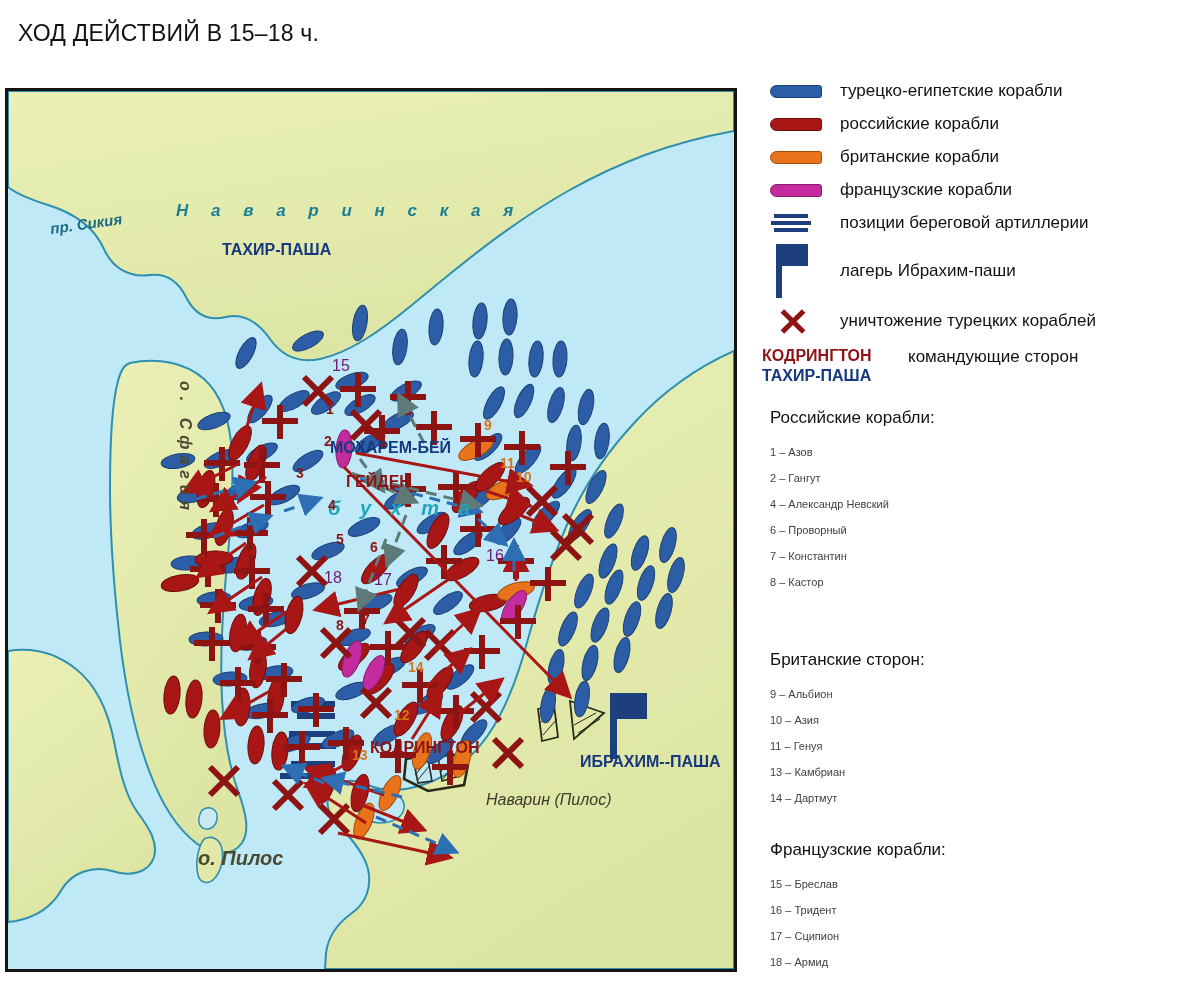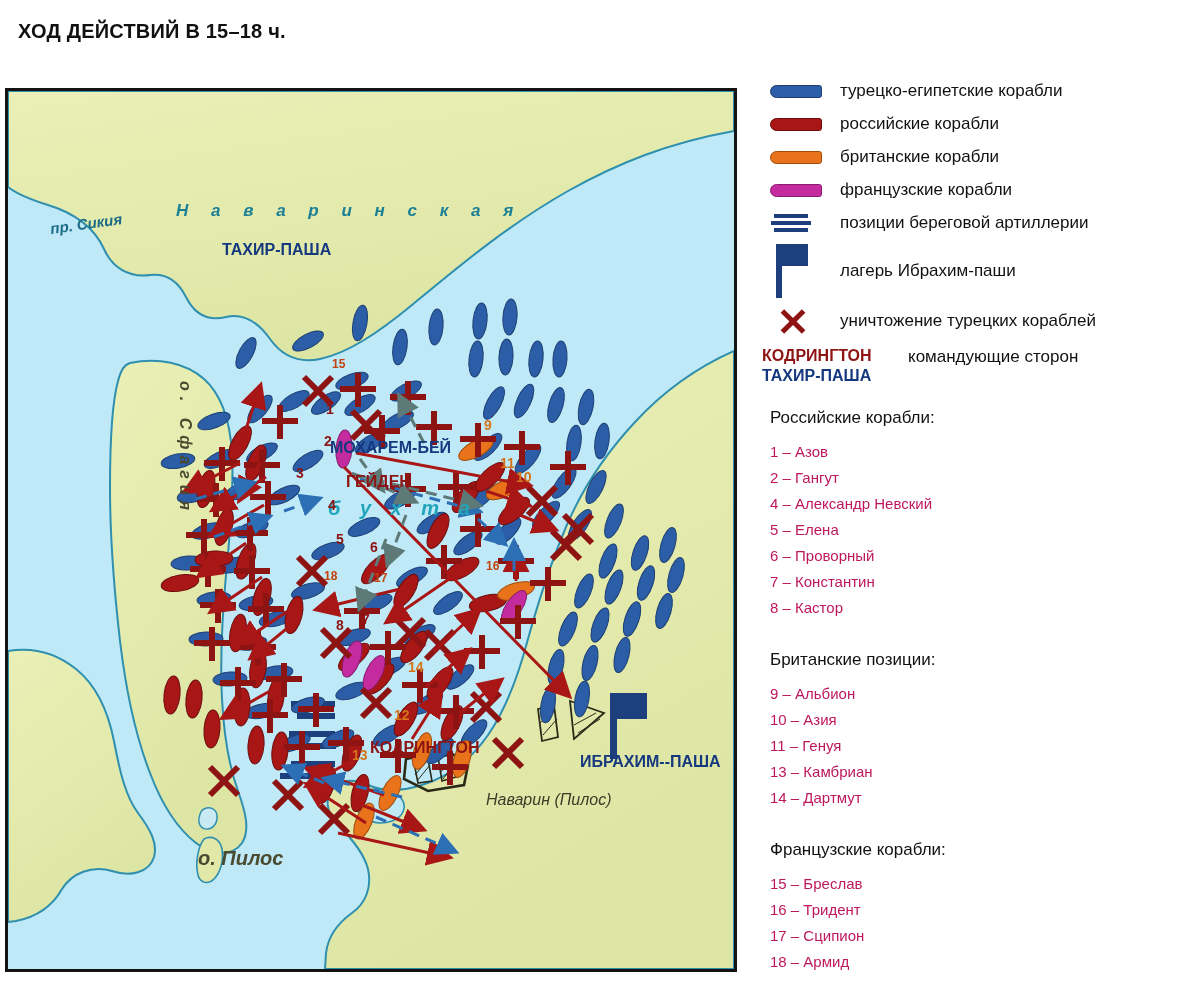--- a/index.html
+++ b/index.html
@@ -5,21 +5,21 @@
   html,body{margin:0;padding:0;background:#fff;}
   body{
     width:1200px;height:983px;position:relative;overflow:hidden;
     font-family:"Liberation Sans","DejaVu Sans",sans-serif;
     color:#111;
   }
 
   
   #page-title{
     position:absolute;left:18px;top:20px;
-    font-size:20px;font-weight:bold;letter-spacing:.2px;
+    font-size:23px;font-weight:normal;letter-spacing:.2px;
     color:#111;white-space:nowrap;
   }
 
   
   #map-frame{
     position:absolute;left:5px;top:88px;width:726px;height:878px;
     border:3px solid #141414;
     background:#bfe9f7;
     overflow:hidden;
   }
@@ -41,21 +41,21 @@
   }
   .lbl-island-vert{
     font-style:italic;font-size:16px;color:#4a4a30;font-weight:600;
     writing-mode:vertical-rl;letter-spacing:6px;
   }
   .lbl-town{font-size:16px;color:#3c3c28;}
   .lbl-cmd-blue{font-size:16px;font-weight:bold;color:#15387f;}
   .lbl-cmd-red{font-size:16px;font-weight:bold;color:#8e1414;}
   .num-ru{font-size:14px;font-weight:bold;color:#8e1414;}
   .num-br{font-size:14px;font-weight:bold;color:#d4751b;}
-  .num-fr{font-size:12px;font-weight:bold;color:#c2410c;}
+  .num-fr{font-size:16px;font-weight:normal;color:#701a75;}
 
   
   #legend{
     position:absolute;left:762px;top:78px;width:432px;
   }
   .leg-row{
     display:flex;align-items:center;margin-bottom:7px;min-height:26px;
   }
   .leg-sym{width:78px;flex:0 0 78px;display:flex;align-items:center;justify-content:flex-start;}
   .leg-txt{font-size:17px;color:#111;line-height:1.15;}
@@ -94,21 +94,21 @@
   .cmd-red{font-size:16px;font-weight:bold;color:#8e1414;line-height:1.25;}
   .cmd-blue{font-size:16px;font-weight:bold;color:#15387f;line-height:1.25;}
   #cmd-desc{font-size:17px;color:#111;padding-left:14px;padding-top:1px;}
 
   
   .list-block{position:absolute;left:742px;width:430px;margin-left:28px;}
   #list-ru{top:408px;}
   #list-br{top:650px;}
   #list-fr{top:840px;}
   .list-head{font-size:17px;color:#111;margin-bottom:11px;}
-  .list-item{font-size:15px;color:#be185d;line-height:26px;white-space:nowrap;}
+  .list-item{font-size:11px;color:#404040;line-height:26px;white-space:nowrap;}
 </style>
 </head>
 <body>
 
 <div id="page-title">ХОД ДЕЙСТВИЙ В 15–18 ч.</div>
 
 <div id="map-frame">
 
   <svg id="map-svg" viewBox="0 0 726 878" preserveAspectRatio="none">
     <defs>
@@ -517,21 +517,21 @@
   <div class="map-label num-ru" style="left:362px;top:448px;">6</div>
   <div class="map-label num-ru" style="left:354px;top:520px;">7</div>
   <div class="map-label num-ru" style="left:328px;top:526px;">8</div>
   <div class="map-label num-br" style="left:476px;top:326px;">9</div>
   <div class="map-label num-br" style="left:508px;top:378px;">10</div>
   <div class="map-label num-br" style="left:492px;top:364px;">11</div>
   <div class="map-label num-br" style="left:386px;top:616px;">12</div>
   <div class="map-label num-br" style="left:344px;top:656px;">13</div>
   <div class="map-label num-br" style="left:400px;top:568px;">14</div>
   <div class="map-label num-fr" style="left:324px;top:266px;">15</div>
-  <div class="map-label num-fr" style="left:478px;top:468px;">16</div>
+  <div class="map-label num-fr" style="left:478px;top:456px;">16</div>
   <div class="map-label num-fr" style="left:366px;top:480px;">17</div>
   <div class="map-label num-fr" style="left:316px;top:478px;">18</div>
 </div>
 
 <div id="legend">
 
   <div class="leg-row">
     <div class="leg-sym">
       <span class="ship-sym ship-blue"></span>
     </div>
@@ -597,28 +597,27 @@
     <div class="cmd-blue">ТАХИР-ПАША</div>
   </div>
   <div id="cmd-desc">командующие сторон</div>
 </div>
 
 <div class="list-block" id="list-ru">
   <div class="list-head">Российские корабли:</div>
   <div class="list-item">1 – Азов</div>
   <div class="list-item">2 – Гангут</div>
   <div class="list-item">4 – Александр Невский</div>
-  <div class="list-item">5 – Елена</div>
   <div class="list-item">6 – Проворный</div>
   <div class="list-item">7 – Константин</div>
   <div class="list-item">8 – Кастор</div>
 </div>
 
 <div class="list-block" id="list-br">
-  <div class="list-head">Британские позиции:</div>
+  <div class="list-head">Британские сторон:</div>
   <div class="list-item">9 – Альбион</div>
   <div class="list-item">10 – Азия</div>
   <div class="list-item">11 – Генуя</div>
   <div class="list-item">13 – Камбриан</div>
   <div class="list-item">14 – Дартмут</div>
 </div>
 
 <div class="list-block" id="list-fr">
   <div class="list-head">Французские корабли:</div>
   <div class="list-item">15 – Бреслав</div>

